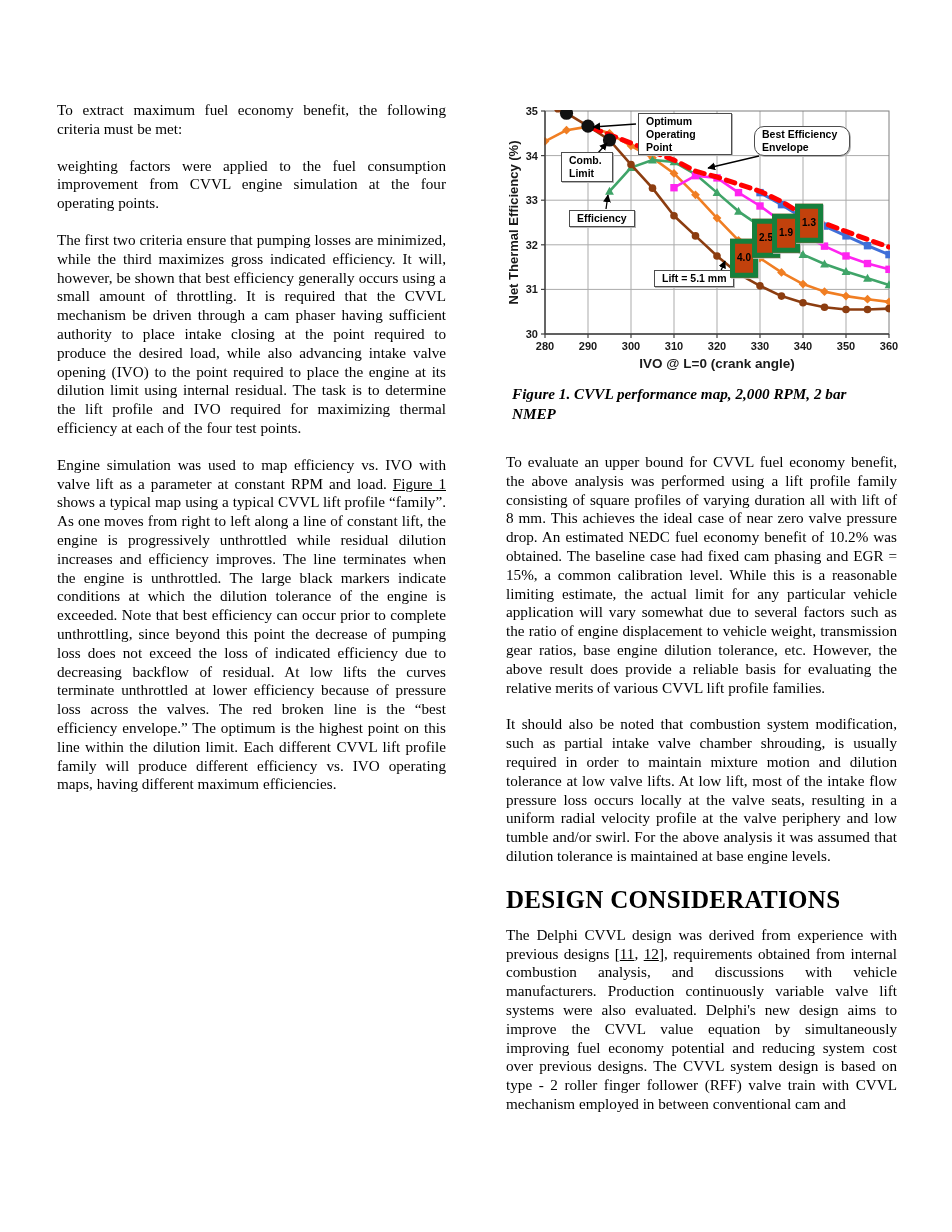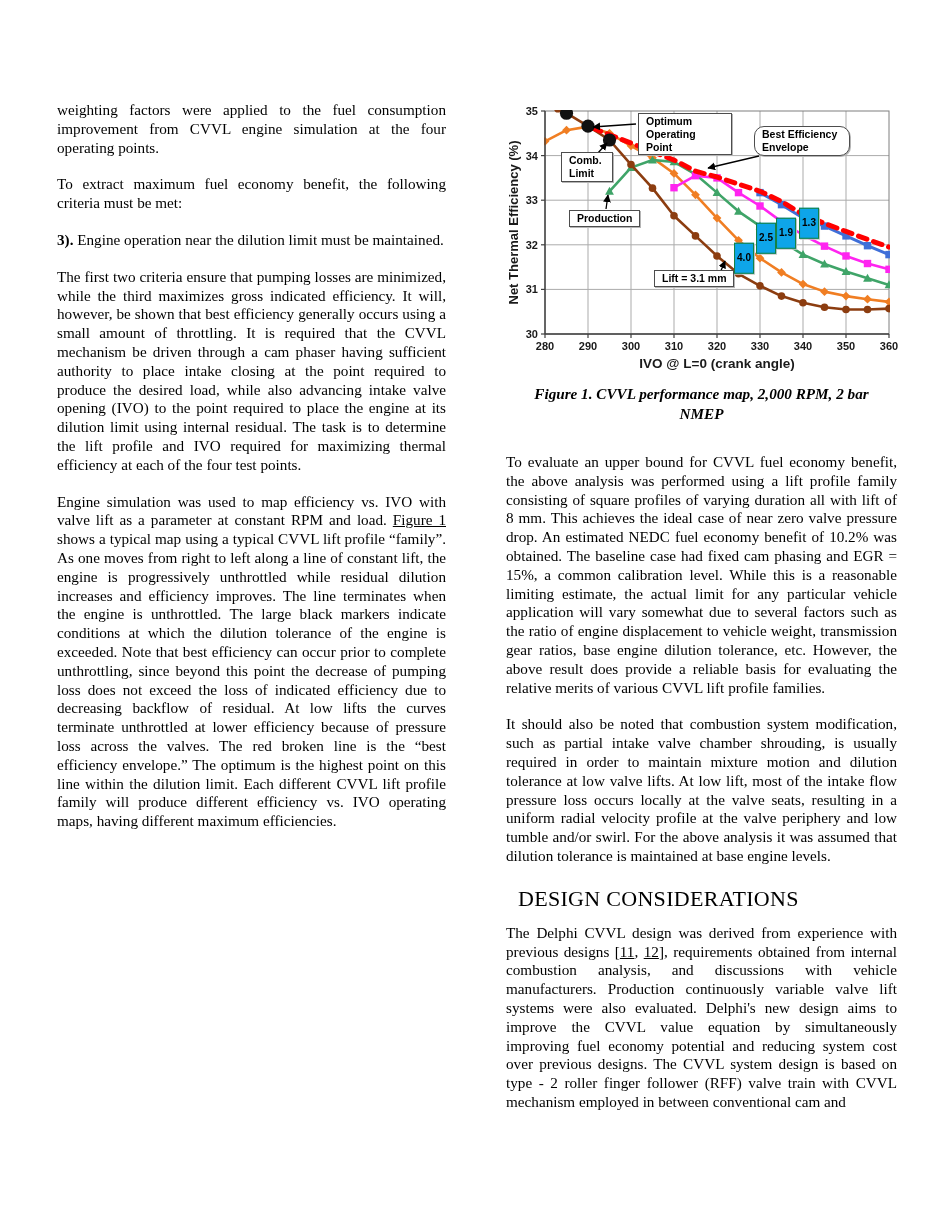--- a/index.html
+++ b/index.html
@@ -3,41 +3,40 @@
 <meta charset="utf-8">
 <style>
   html,body { margin:0; padding:0; background:#e8e8e8; }
   .page { position:relative; width:952px; height:1232px; background:#ffffff;
           font-family:"Liberation Serif", serif; color:#000; overflow:hidden; }
   .col-left  { position:absolute; left:57px;  top:101px; width:389px; }
   .col-right { position:absolute; left:506px; top:100px; width:391px; }
   p.body { font-size:15.2px; line-height:18.8px; text-align:justify; margin:0 0 18px 0; }
   p.body span.b { font-weight:bold; }
   p.body span.u { text-decoration:underline; cursor:pointer; }
-  h2.section { font-family:"Liberation Serif", serif; font-size:22px; font-weight:normal;
-               margin:20px 0 12px 12px; letter-spacing:0.3px; }
-  .caption { font-weight:bold; font-style:italic; text-align:center; font-size:15.2px;
+  h2.section { font-family:"Liberation Serif", serif; font-size:25px; font-weight:bold;
+               margin:20px 0 12px 0; letter-spacing:0.3px; }
+  .caption { font-weight:bold; font-style:italic; font-size:15.2px;
              line-height:19.5px; margin:12px 6px 30px 6px; white-space:pre-line; }
   .chart-wrap { position:relative; width:392px; height:272px; }
   .chart-wrap svg { position:absolute; left:0; top:0; }
   .ann { position:absolute; border:1px solid #4d4d4d; background:#ffffff; color:#000;
          font:bold 10.5px "Liberation Sans", sans-serif; padding:1px 7px; line-height:1.22;
          box-shadow:1px 1px 0 #b5b5b5; z-index:3; }
-  .curve-label { position:absolute; transform:translate(-50%,-50%); border:1px solid #15803d;
-                 background:#0ea5e9; font:bold 10px "Liberation Sans", sans-serif;
+  .curve-label { position:absolute; transform:translate(-50%,-50%); border:5px solid #15803d;
+                 background:#c2410c; font:bold 10px "Liberation Sans", sans-serif;
                  padding:8px 2px; line-height:1.25; box-shadow:1px 1px 0 #c9c9c9; z-index:3; }
 </style>
 </head>
 <body>
 
 <div class="page">
   <div class="col-left" id="left-col">
+      <p class="body"><span>To extract maximum fuel economy benefit, the following criteria must be met:</span></p>
       <p class="body"><span>weighting factors were applied to the fuel consumption improvement from CVVL engine simulation at the four operating points.</span></p>
-      <p class="body"><span>To extract maximum fuel economy benefit, the following criteria must be met:</span></p>
-      <p class="body"><span class="b">3).</span><span>  Engine operation near the dilution limit must be maintained.</span></p>
       <p class="body"><span>The first two criteria ensure that pumping losses are minimized, while the third maximizes gross indicated efficiency. It will, however, be shown that best efficiency generally occurs using a small amount of throttling. It is required that the CVVL mechanism be driven through a cam phaser having sufficient authority to place intake closing at the point required to produce the desired load, while also advancing intake valve opening (IVO) to the point required to place the engine at its dilution limit using internal residual. The task is to determine the lift profile and IVO required for maximizing thermal efficiency at each of the four test points.</span></p>
       <p class="body"><span>Engine simulation was used to map efficiency vs. IVO with valve lift as a parameter at constant RPM and load. </span><span class="u">Figure 1</span><span> shows a typical map using a typical CVVL lift profile “family”. As one moves from right to left along a line of constant lift, the engine is progressively unthrottled while residual dilution increases and efficiency improves. The line terminates when the engine is unthrottled. The large black markers indicate conditions at which the dilution tolerance of the engine is exceeded. Note that best efficiency can occur prior to complete unthrottling, since beyond this point the decrease of pumping loss does not exceed the loss of indicated efficiency due to decreasing backflow of residual. At low lifts the curves terminate unthrottled at lower efficiency because of pressure loss across the valves. The red broken line is the “best efficiency envelope.” The optimum is the highest point on this line within the dilution limit. Each different CVVL lift profile family will produce different efficiency vs. IVO operating maps, having different maximum efficiencies.</span></p>
     </div>
 
   <div class="col-right">
     <div class="chart-wrap" id="chart">
         <svg width="392" height="272">
           <defs>
             <clipPath id="plotclip">
               <rect x="38" y="10" width="346" height="225"></rect>
@@ -171,22 +170,22 @@
           <text x="12" y="122.5" text-anchor="middle" fill="#1a1a1a" font-family="&quot;Liberation Sans&quot;, sans-serif" font-size="13" font-weight="bold" transform="rotate(-90 12 122.5)">Net Thermal Efficiency (%)</text>
           <line x1="130" y1="24" x2="87" y2="27" stroke="#000" stroke-width="1.3" marker-end="url(#arrh)"></line>
           <line x1="253" y1="56" x2="202" y2="68" stroke="#000" stroke-width="1.3" marker-end="url(#arrh)"></line>
           <line x1="91" y1="54" x2="101" y2="43" stroke="#000" stroke-width="1.3" marker-end="url(#arrh)"></line>
           <line x1="100" y1="109" x2="102" y2="95" stroke="#000" stroke-width="1.3" marker-end="url(#arrh)"></line>
           <line x1="214" y1="173" x2="219" y2="161" stroke="#000" stroke-width="1.3" marker-end="url(#arrh)"></line>
         </svg>
         <div class="ann" style="left: 132px; top: 13px; max-width: 78px;">Optimum Operating Point</div>
         <div class="ann" style="left: 248px; top: 26px; max-width: 80px; border-radius: 10px;">Best Efficiency Envelope</div>
         <div class="ann" style="left: 55px; top: 52px; max-width: 36px;">Comb. Limit</div>
-        <div class="ann" style="left: 63px; top: 110px; max-width: 64px;">Production</div>
-        <div class="ann" style="left: 148px; top: 170px; max-width: 72px;">Lift = 3.1 mm</div>
+        <div class="ann" style="left: 63px; top: 110px; max-width: 64px;">Efficiency</div>
+        <div class="ann" style="left: 148px; top: 170px; max-width: 72px;">Lift = 5.1 mm</div>
         <div class="curve-label" style="left: 238px; top: 158px;">4.0</div>
         <div class="curve-label" style="left: 260px; top: 138px; text-align: right;">2.5</div>
         <div class="curve-label" style="left: 280px; top: 133px;">1.9</div>
         <div class="curve-label" style="left: 303px; top: 123px;">1.3</div>
       </div>
     <div class="caption">Figure 1. CVVL performance map, 2,000 RPM, 2 bar
 NMEP</div>
     <div id="right-text-1">
         <p class="body"><span>To evaluate an upper bound for CVVL fuel economy benefit, the above analysis was performed using a lift profile family consisting of square profiles of varying duration all with lift of 8 mm. This achieves the ideal case of near zero valve pressure drop. An estimated NEDC fuel economy benefit of 10.2% was obtained. The baseline case had fixed cam phasing and EGR = 15%, a common calibration level. While this is a reasonable limiting estimate, the actual limit for any particular vehicle application will vary somewhat due to several factors such as the ratio of engine displacement to vehicle weight, transmission gear ratios, base engine dilution tolerance, etc. However, the above result does provide a reliable basis for evaluating the relative merits of various CVVL lift profile families.</span></p>
         <p class="body"><span>It should also be noted that combustion system modification, such as partial intake valve chamber shrouding, is usually required in order to maintain mixture motion and dilution tolerance at low valve lifts. At low lift, most of the intake flow pressure loss occurs locally at the valve seats, resulting in a uniform radial velocity profile at the valve periphery and low tumble and/or swirl. For the above analysis it was assumed that dilution tolerance is maintained at base engine levels.</span></p>

